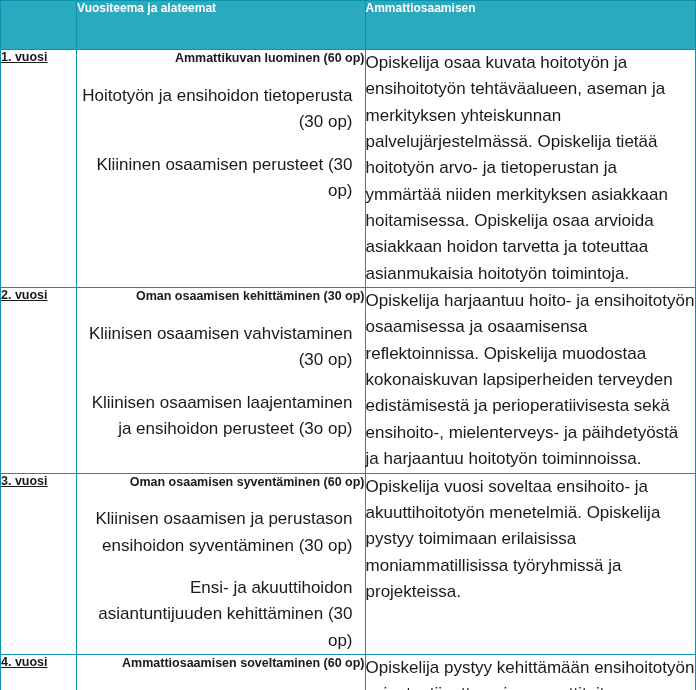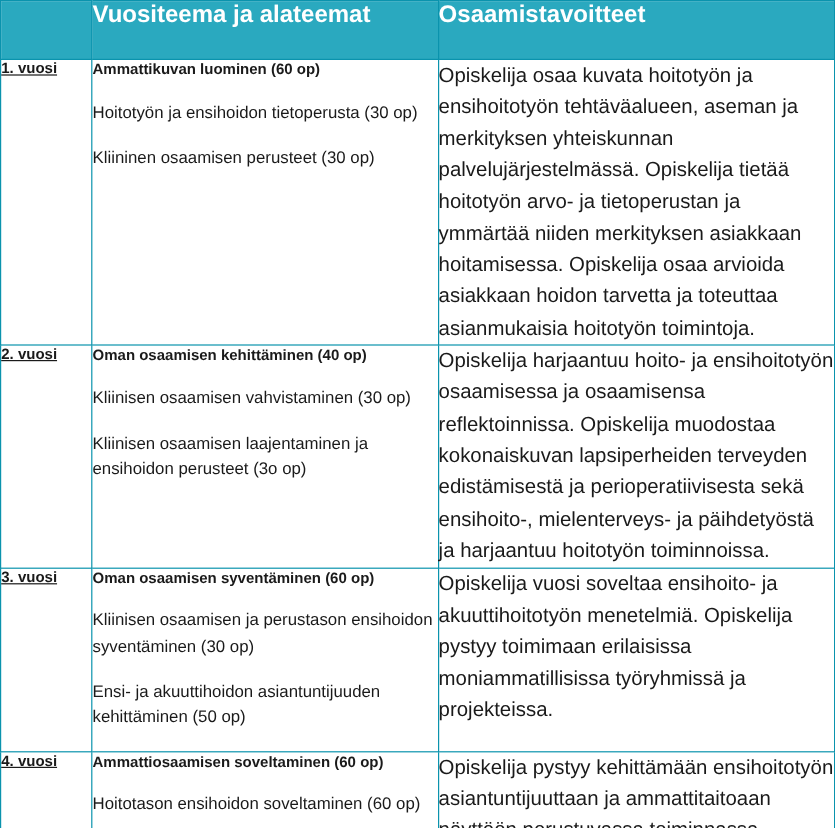--- a/index.html
+++ b/index.html
@@ -27,53 +27,54 @@
   
   col.c-year   { width: 76px; }
   col.c-theme  { width: 288px; }
   col.c-goals  { width: 330px; }
 
   
   thead th {
     background: #2aa9bf;
     color: #ffffff;
     height: 48px;
-    font-size: 20px;
+    font-size: 12px;
     font-weight: bold;
     text-align: left;
     padding: 0 12px;
     vertical-align: middle;
     border: 1px solid #0a93ad;
   }
   thead th.corner {
     background: #2aa9bf;
   }
   
   td.year {
     font-size: 12.5px;
     font-weight: bold;
     padding: 14px 0 14px 8px;
     white-space: nowrap;
     text-decoration: underline;
   }
   td.theme {
     padding: 14px 14px 16px 12px;
+    text-align: right;
   }
   td.goals {
     padding: 14px 14px 16px 12px;
   }
   .theme-title {
     font-size: 12.5px;
     font-weight: bold;
     margin: 0 0 16px 0;
     line-height: 1.35;
   }
   .sub {
-    font-size: 14px;
-    margin: 0 0 16px 0;
+    font-size: 17px;
+    margin: 0 12px 16px 0;
     line-height: 1.55;
   }
   .sub:last-child { margin-bottom: 0; }
   .goal-text {
     font-size: 17px;
     line-height: 1.55;
     margin: 0;
   }
   
   tr.r1 td { height: 152px; }
@@ -87,55 +88,55 @@
 <table class="curriculum">
   <colgroup>
     <col class="c-year">
     <col class="c-theme">
     <col class="c-goals">
   </colgroup>
   <thead>
     <tr>
       <th class="corner"></th>
       <th>Vuositeema ja alateemat</th>
-      <th>Osaamistavoitteet</th>
+      <th>Ammattiosaamisen</th>
     </tr>
   </thead>
   <tbody>
 
     <tr class="r1">
       <td class="year">1. vuosi</td>
       <td class="theme">
         <p class="theme-title">Ammattikuvan luominen (60 op)</p>
         <p class="sub">Hoitotyön ja ensihoidon tietoperusta (30 op)</p>
         <p class="sub">Kliininen osaamisen perusteet (30 op)</p>
       </td>
       <td class="goals">
         <p class="goal-text">Opiskelija osaa kuvata hoitotyön ja ensihoitotyön tehtäväalueen, aseman ja merkityksen yhteiskunnan palvelujärjestelmässä. Opiskelija tietää hoitotyön arvo- ja tietoperustan ja ymmärtää niiden merkityksen asiakkaan hoitamisessa. Opiskelija osaa arvioida asiakkaan hoidon tarvetta ja toteuttaa asianmukaisia hoitotyön toimintoja.</p>
       </td>
     </tr>
 
     <tr class="r2">
       <td class="year">2. vuosi</td>
       <td class="theme">
-        <p class="theme-title">Oman osaamisen kehittäminen (40 op)</p>
+        <p class="theme-title">Oman osaamisen kehittäminen (30 op)</p>
         <p class="sub">Kliinisen osaamisen vahvistaminen (30 op)</p>
         <p class="sub">Kliinisen osaamisen laajentaminen ja ensihoidon perusteet (3o op)</p>
       </td>
       <td class="goals">
         <p class="goal-text">Opiskelija harjaantuu hoito- ja ensihoitotyön osaamisessa ja osaamisensa reflektoinnissa. Opiskelija muodostaa kokonaiskuvan lapsiperheiden terveyden edistämisestä ja perioperatiivisesta sekä ensihoito-, mielenterveys- ja päihdetyöstä ja harjaantuu hoitotyön toiminnoissa.</p>
       </td>
     </tr>
 
     <tr class="r3">
       <td class="year">3. vuosi</td>
       <td class="theme">
         <p class="theme-title">Oman osaamisen syventäminen (60 op)</p>
         <p class="sub">Kliinisen osaamisen ja perustason ensihoidon syventäminen (30 op)</p>
-        <p class="sub">Ensi- ja akuuttihoidon asiantuntijuuden kehittäminen (50 op)</p>
+        <p class="sub">Ensi- ja akuuttihoidon asiantuntijuuden kehittäminen (30 op)</p>
       </td>
       <td class="goals">
         <p class="goal-text">Opiskelija vuosi soveltaa ensihoito- ja akuuttihoitotyön menetelmiä. Opiskelija pystyy toimimaan erilaisissa moniammatillisissa työryhmissä ja projekteissa.</p>
       </td>
     </tr>
 
     <tr class="r4">
       <td class="year">4. vuosi</td>
       <td class="theme">
         <p class="theme-title">Ammattiosaamisen soveltaminen (60 op)</p>

